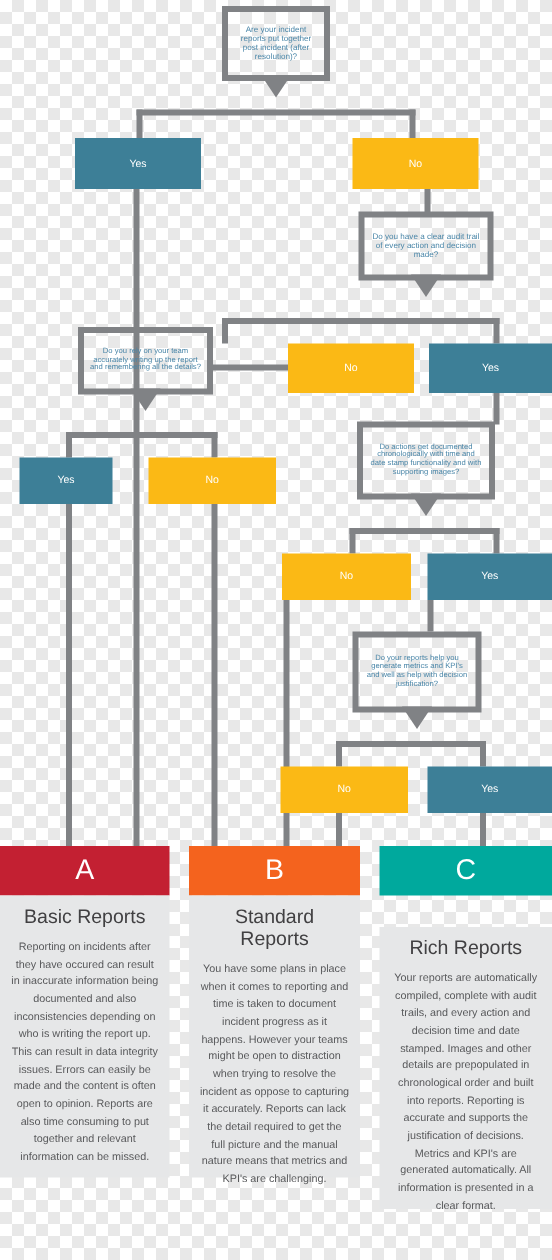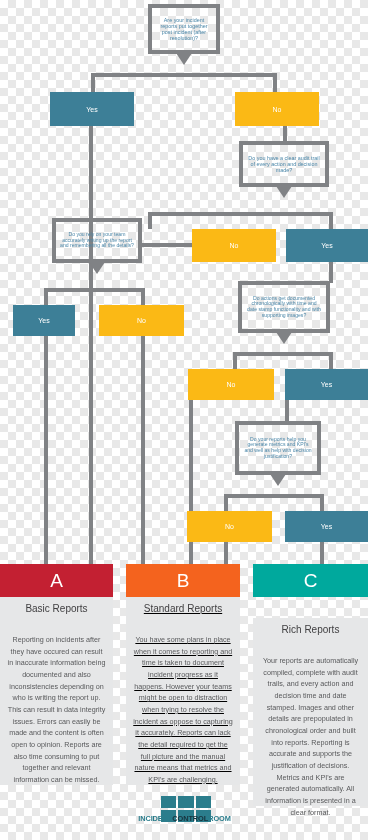--- a/index.html
+++ b/index.html
@@ -79,22 +79,22 @@
   .rescol{
     position:absolute;
     box-sizing:border-box;
     background:#e6e7e8;
     padding:6px 7px 10px 7px;
     text-align:center;
   }
   .restitle{
     display:block;
     color:#414042;
-    font-size:10px;
-    margin-bottom:20px;
+    font-size:13px;
+    margin-bottom:7px;
   }
   .resbody{
     display:block;
     color:#58595b;
     font-size:7.2px;
     line-height:1.62;
   }
 
   #logo{
     position:absolute;
@@ -226,34 +226,23 @@
     <span>B</span>
   </div>
   <div class="resbox teal" style="left:253px;top:564px;width:115px;height:33px;">
     <span>C</span>
   </div>
 
   <div class="rescol" style="left:0px;top:597px;width:113px;height:188px;">
     <span class="restitle">Basic Reports</span>
     <span class="resbody">Reporting on incidents after they have occured can result in inaccurate information being documented and also inconsistencies depending on who is writing the report up. This can result in data integrity issues. Errors can easily be made and the content is often open to opinion. Reports are also time consuming to put together and relevant information can be missed.</span>
   </div>
-  <div class="rescol" style="left:126px;top:597px;width:114px;height:188px;text-decoration:underline;">
+  <div class="rescol" style="left:126px;top:597px;width:114px;height:188px;">
     <span class="restitle">Standard Reports</span>
     <span class="resbody">You have some plans in place when it comes to reporting and time is taken to document incident progress as it happens. However your teams might be open to distraction when trying to resolve the incident as oppose to capturing it accurately. Reports can lack the detail required to get the full picture and the manual nature means that metrics and KPI's are challenging.</span>
   </div>
   <div class="rescol" style="left:253px;top:618px;width:115px;height:188px;">
     <span class="restitle">Rich Reports</span>
     <span class="resbody">Your reports are automatically compiled, complete with audit trails, and every action and decision time and date stamped. Images and other details are prepopulated in chronological order and built into reports. Reporting is accurate and supports the justification of decisions. Metrics and KPI's are generated automatically. All information is presented in a clear format.</span>
   </div>
 
-  <div id="logo">
-    <div class="logo-grid">
-      <div class="logo-sq"></div>
-      <div class="logo-sq"></div>
-      <div class="logo-sq"></div>
-      <div class="logo-sq"></div>
-      <div class="logo-sq"></div>
-      <div class="logo-sq"></div>
-    </div>
-    <div class="logo-word"><span>INCIDENT</span><b>CONTROL</b><span>ROOM</span></div>
-  </div>
 
 </div>
 
 </body></html>

